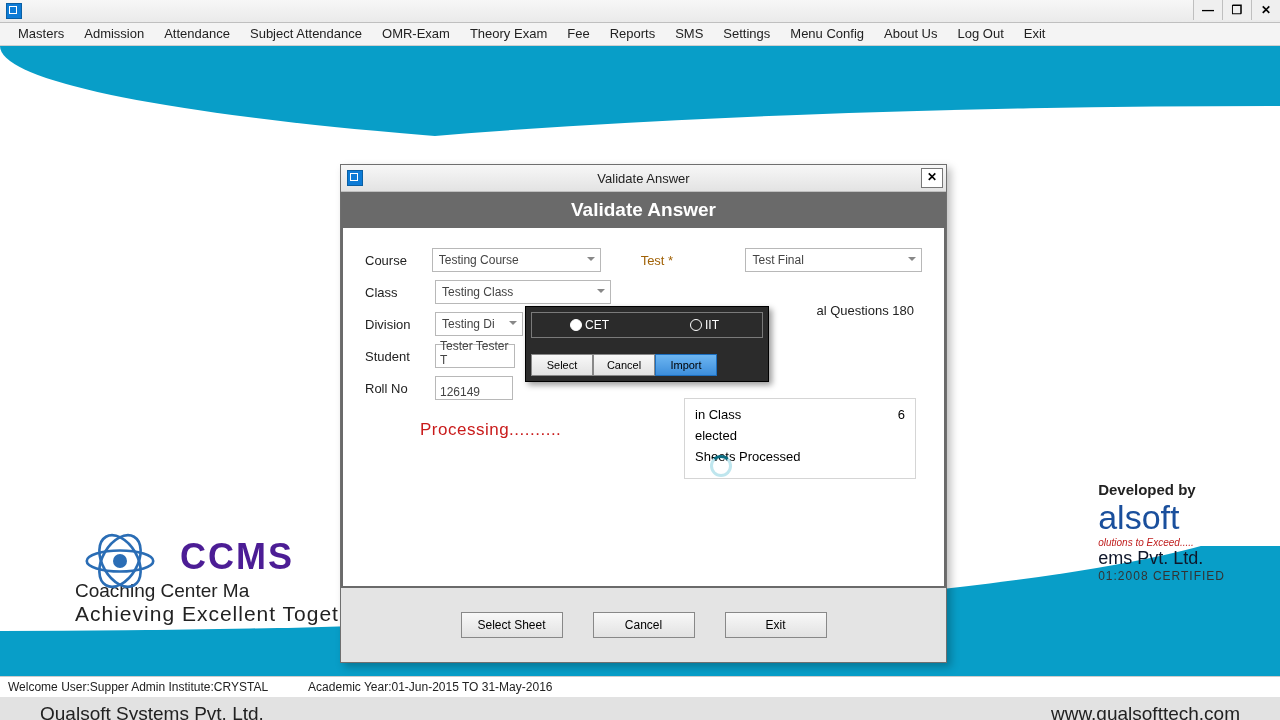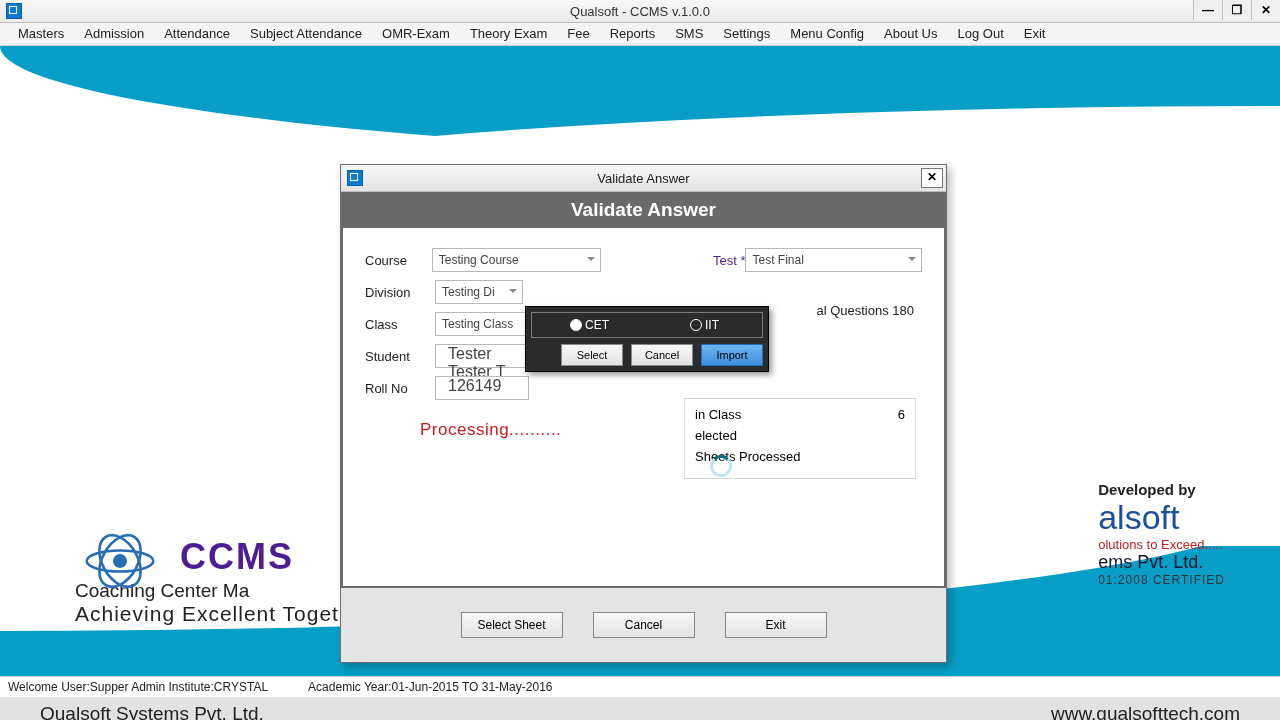--- a/index.html
+++ b/index.html
@@ -27,76 +27,75 @@
 .logo-left{position:absolute;left:75px;top:490px}
 .logo-left .mark{width:90px;height:70px;color:#2a6db5;position:absolute;left:0;top:-10px}
 .logo-left .mark svg{width:90px;height:70px}
 .logo-left .ccms{font-size:36px;font-weight:600;color:#4c1d95;letter-spacing:2px;margin-left:105px}
 .logo-left .line1{font-size:19px;color:#222;margin-top:2px}
 .logo-left .line2{font-size:21px;color:#222;letter-spacing:1px}
 
 .logo-right{position:absolute;right:55px;top:435px;text-align:left}
 .logo-right .dev{font-size:15px;color:#222;font-weight:600}
 .logo-right .big{font-size:34px;color:#1a4f9c;font-weight:400}
-.logo-right .tag{font-size:13px;color:#c02020;}
+.logo-right .tag{font-size:10px;color:#c02020;font-style:italic}
 .logo-right .sp{font-size:18px;color:#0f172a}
 .logo-right .cert{font-size:12px;color:#333;letter-spacing:1px}
 
 
 .modal{position:absolute;left:340px;top:118px;width:605px;background:#f4f4f4;border:1px solid #6f6f6f;box-shadow:4px 4px 8px rgba(0,0,0,.25)}
 .modal .m-title{height:26px;background:linear-gradient(#f7f7f7,#e3e3e3);display:flex;align-items:center;position:relative;border-bottom:1px solid #bfbfbf}
 .modal .m-title .app-icon{width:14px;height:14px;margin:0 6px;background:#0d7bd6;border:1px solid #0a5fa3;position:relative}
 .modal .m-title .app-icon::after{content:"";position:absolute;left:2px;top:2px;width:6px;height:6px;border:1px solid #fff}
 .modal .m-title .t{position:absolute;left:0;right:0;text-align:center;color:#222}
 .modal .m-title .x{position:absolute;right:3px;top:3px;width:20px;height:18px;border:1px solid #777;background:#fff;text-align:center;line-height:16px;font-size:12px;font-weight:bold}
 .modal .m-header{background:#6a6a6a;color:#fff;text-align:center;font-size:19px;font-weight:bold;padding:7px 0}
 .modal .m-body{background:#fff;border:2px solid #6a6a6a;border-top:none;padding:20px 22px 18px;position:relative;min-height:320px}
 
 .form-row{display:flex;align-items:center;margin-bottom:8px}
 .form-row .lbl{width:70px;color:#222}
-.form-row .lbl2{width:110px;color:#4c1d95;text-align:right;padding-left:40px}
+.form-row .lbl2{width:110px;color:#a16207;text-align:left;padding-left:40px}
 .sel{height:22px;border:1px solid #b8b8b8;background:#fff;padding:0 18px 0 6px;font-size:12px;color:#444;position:relative;display:inline-flex;align-items:center}
 .sel::after{content:"";position:absolute;right:5px;top:8px;border:4px solid transparent;border-top-color:#888}
-.txt{height:22px;border:1px solid #b8b8b8;background:#fff;padding:0 12px;font-size:16px;color:#444;display:inline-flex;align-items:flex-start}
+.txt{height:22px;border:1px solid #b8b8b8;background:#fff;padding:0 4px;font-size:12px;color:#444;display:inline-flex;align-items:flex-end}
 
 .status{color:#c91b1b;font-size:17px;margin-top:20px;margin-left:55px;letter-spacing:.5px}
 
 .info-col{position:absolute;right:30px;top:75px;font-size:13px;color:#222}
 .info-col div{margin-bottom:6px}
 .info-box{position:absolute;right:28px;top:170px;width:210px;border:1px solid #d5d5d5;padding:8px 10px;background:#fff;font-size:13px}
 .info-box .row{display:flex;justify-content:space-between;margin-bottom:6px}
 
 .modal .btn-bar{background:#e4e4e4;padding:24px;display:flex;justify-content:center;gap:30px}
 .btn{min-width:100px;height:24px;border:1px solid #888;background:linear-gradient(#f8f8f8,#e2e2e2);display:inline-flex;align-items:center;justify-content:center;font-size:12px}
 
 
 .popup{position:absolute;left:525px;top:260px;width:232px;background:#2b2b2b;border:1px solid #000;padding:5px;box-shadow:3px 3px 6px rgba(0,0,0,.4)}
 .popup .tabs{border:1px solid #7a7a7a;background:#2b2b2b;display:flex;height:24px;margin-bottom:4px}
 .popup .tabs label{flex:1;display:flex;align-items:center;justify-content:center;color:#fff;gap:3px;font-size:12px}
 .popup .tabs .dot{width:10px;height:10px;border-radius:50%;border:1px solid #fff;display:inline-block}
 .popup .tabs .dot.on{background:#fff}
 .popup .list{border:1px solid #7a7a7a;background:#2b2b2b;height:80px;padding:4px 6px;color:#fff;font-size:12px;font-weight:bold}
-.popup .p-btns{display:flex;gap:8px;justify-content:flex-end;margin-top:6px}
+.popup .p-btns{display:flex;justify-content:flex-start;margin-top:16px}
 .popup .p-btns .btn{min-width:60px;height:20px;font-size:11px}
 .popup .p-btns .btn.primary{background:linear-gradient(#6db6f2,#3d8edb);color:#000;border-color:#1d6fbf}
 
 .spinner{position:absolute;left:710px;top:409px;width:16px;height:16px;border:3px solid #bfe6ee;border-top-color:#0c6d82;border-radius:50%}
 
 
 .statusbar{height:20px;background:#fff;border-top:1px solid #ccc;font-size:12px;color:#222;display:flex;align-items:center;padding:0 8px;gap:40px}
 
 
 .footer{height:34px;background:#e2e2e2;display:flex;align-items:center;justify-content:space-between;padding:0 40px;font-size:19px;color:#222}
 </style>
 </head>
 <body>
 
 <div class="titlebar">
   <span class="app-icon"></span>
-  <span class="title">Qualsoft - CCMS v.1.0.0</span>
   <div class="window-controls">
     <div>—</div>
     <div>❐</div>
     <div class="close">✕</div>
   </div>
 </div>
 
 <div class="menubar">
   <span class="item">Masters</span>
   <span class="item">Admission</span>
@@ -153,29 +152,29 @@
         <span class="lbl">Course</span>
         <span class="sel" style="width:150px">
             <span>Testing Course</span>
           </span>
         <span class="lbl2">Test *</span>
         <span class="sel" style="width:158px">
             <span>Test Final</span>
           </span>
       </div>
       <div class="form-row">
+        <span class="lbl">Class</span>
+        <span class="sel" style="width:150px">
+            <span>Testing Class</span>
+          </span>
+      </div>
+      <div class="form-row">
         <span class="lbl">Division</span>
         <span class="sel" style="width:62px">
             <span>Testing Di</span>
-          </span>
-      </div>
-      <div class="form-row">
-        <span class="lbl">Class</span>
-        <span class="sel" style="width:150px">
-            <span>Testing Class</span>
           </span>
       </div>
       <div class="form-row">
         <span class="lbl">Student</span>
         <span class="txt" style="width:70px">
             <span>Tester Tester T</span>
           </span>
       </div>
       <div class="form-row">
         <span class="lbl">Roll No</span>

